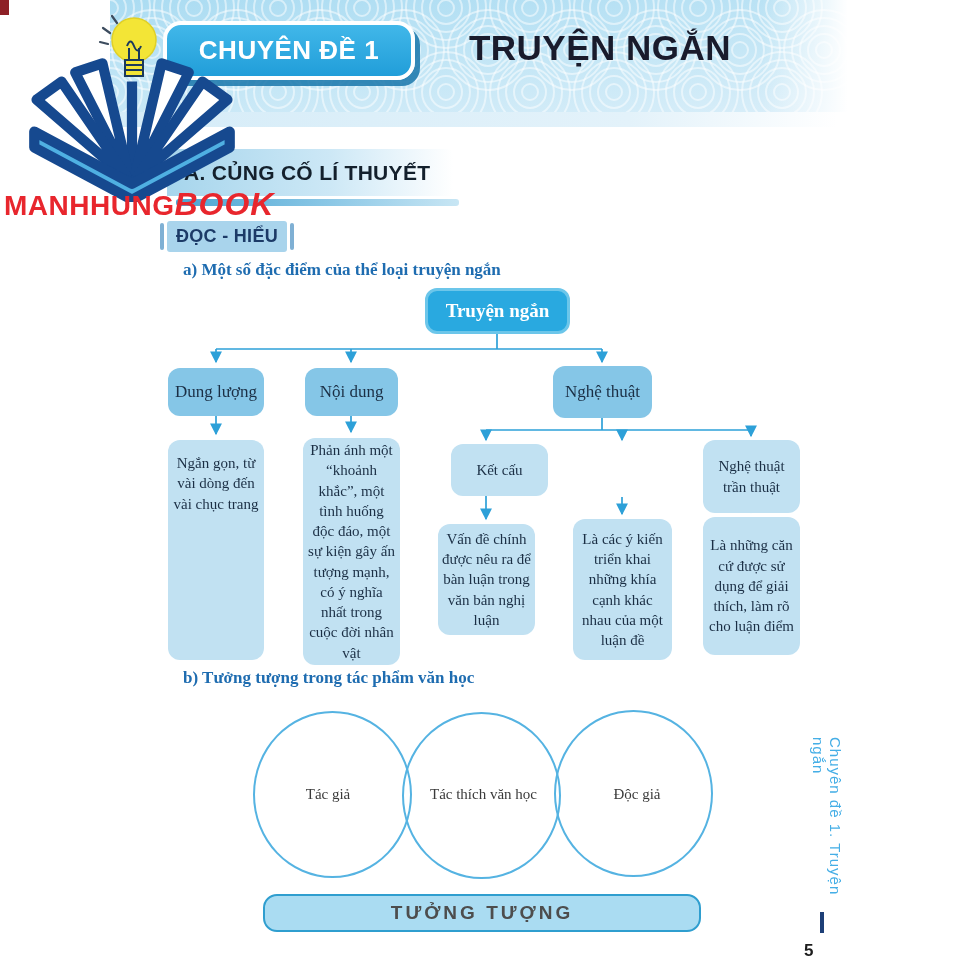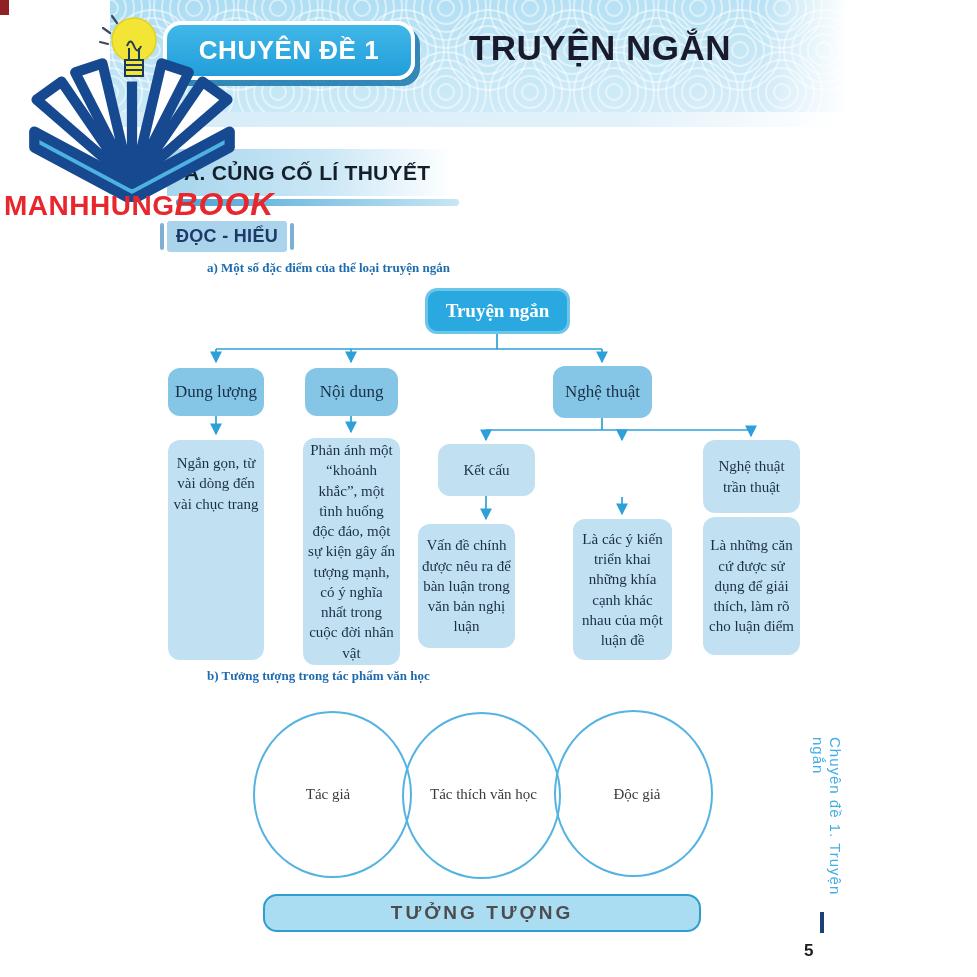--- a/index.html
+++ b/index.html
@@ -70,21 +70,21 @@
   }
   .doc-hieu-badge::before, .doc-hieu-badge::after {
     content:""; position:absolute; top:2px; bottom:2px; width:4px;
     background:#7fb0d4; border-radius:2px;
   }
   .doc-hieu-badge::before { left:-7px; }
   .doc-hieu-badge::after  { right:-7px; }
 
   .sub-heading {
     position:absolute; left:183px; font-family:"Liberation Serif", serif;
-    font-weight:bold; font-size:13px; color:#1e6cb0; white-space:nowrap;margin-left:24px;
+    font-weight:bold; font-size:17px; color:#1e6cb0; white-space:nowrap;
   }
   .sub-a { top:260px; }
   .sub-b { top:668px; }
 
   
   .dbox {
     position:absolute; display:flex; align-items:center; justify-content:center;
     text-align:center; font-family:"Liberation Serif", serif; color:#1b2f45;
     border-radius:12px; line-height:1.35; padding:4px;
   }
@@ -245,24 +245,24 @@
 
   <div class="dbox box-root" style="left:425px; top:288px; width:145px; height:46px;">Truyện ngắn</div>
 
   <div class="dbox box-l2" style="left:305px; top:368px; width:93px; height:48px;">Nội dung</div>
   <div class="dbox box-l2" style="left:168px; top:368px; width:96px; height:48px;">Dung lượng</div>
   <div class="dbox box-l2" style="left:553px; top:366px; width:99px; height:52px;">Nghệ thuật</div>
 
   <div class="dbox box-leaf top-align" style="left:168px; top:440px; width:96px; height:220px;">Ngắn gọn, từ vài dòng đến vài chục trang</div>
   <div class="dbox box-leaf" style="left:303px; top:438px; width:97px; height:227px;">Phản ánh một “khoảnh khắc”, một tình huống độc đáo, một sự kiện gây ấn tượng mạnh, có ý nghĩa nhất trong cuộc đời nhân vật</div>
 
-  <div class="dbox box-leaf" style="left:438px; top:444px; width:97px; height:52px;">Kết cấu</div>
+  <div class="dbox box-leaf" style="left:451px; top:444px; width:97px; height:52px;">Kết cấu</div>
   <div class="dbox box-leaf" style="left:703px; top:440px; width:97px; height:73px;">Nghệ thuật trần thuật</div>
 
-  <div class="dbox box-leaf" style="left:418px; top:524px; width:97px; height:124px;">Vấn đề chính được nêu ra để bàn luận trong văn bản nghị luận</div>
+  <div class="dbox box-leaf" style="left:438px; top:524px; width:97px; height:111px;">Vấn đề chính được nêu ra để bàn luận trong văn bản nghị luận</div>
   <div class="dbox box-leaf" style="left:573px; top:519px; width:99px; height:141px;">Là các ý kiến triển khai những khía cạnh khác nhau của một luận đề</div>
   <div class="dbox box-leaf" style="left:703px; top:517px; width:97px; height:138px;">Là những căn cứ được sử dụng để giải thích, làm rõ cho luận điểm</div>
 
   <div class="sub-heading sub-b">b) Tưởng tượng trong tác phẩm văn học</div>
 
   <div class="venn-circle" style="left:253px; top:711px;"></div>
   <div class="venn-circle" style="left:402px; top:712px;"></div>
   <div class="venn-circle" style="left:554px; top:710px;"></div>
   <div class="venn-label" style="left:268px; top:786px; width:120px;">Tác giả</div>
   <div class="venn-label" style="left:411px; top:786px; width:145px;">Tác thích văn học</div>

